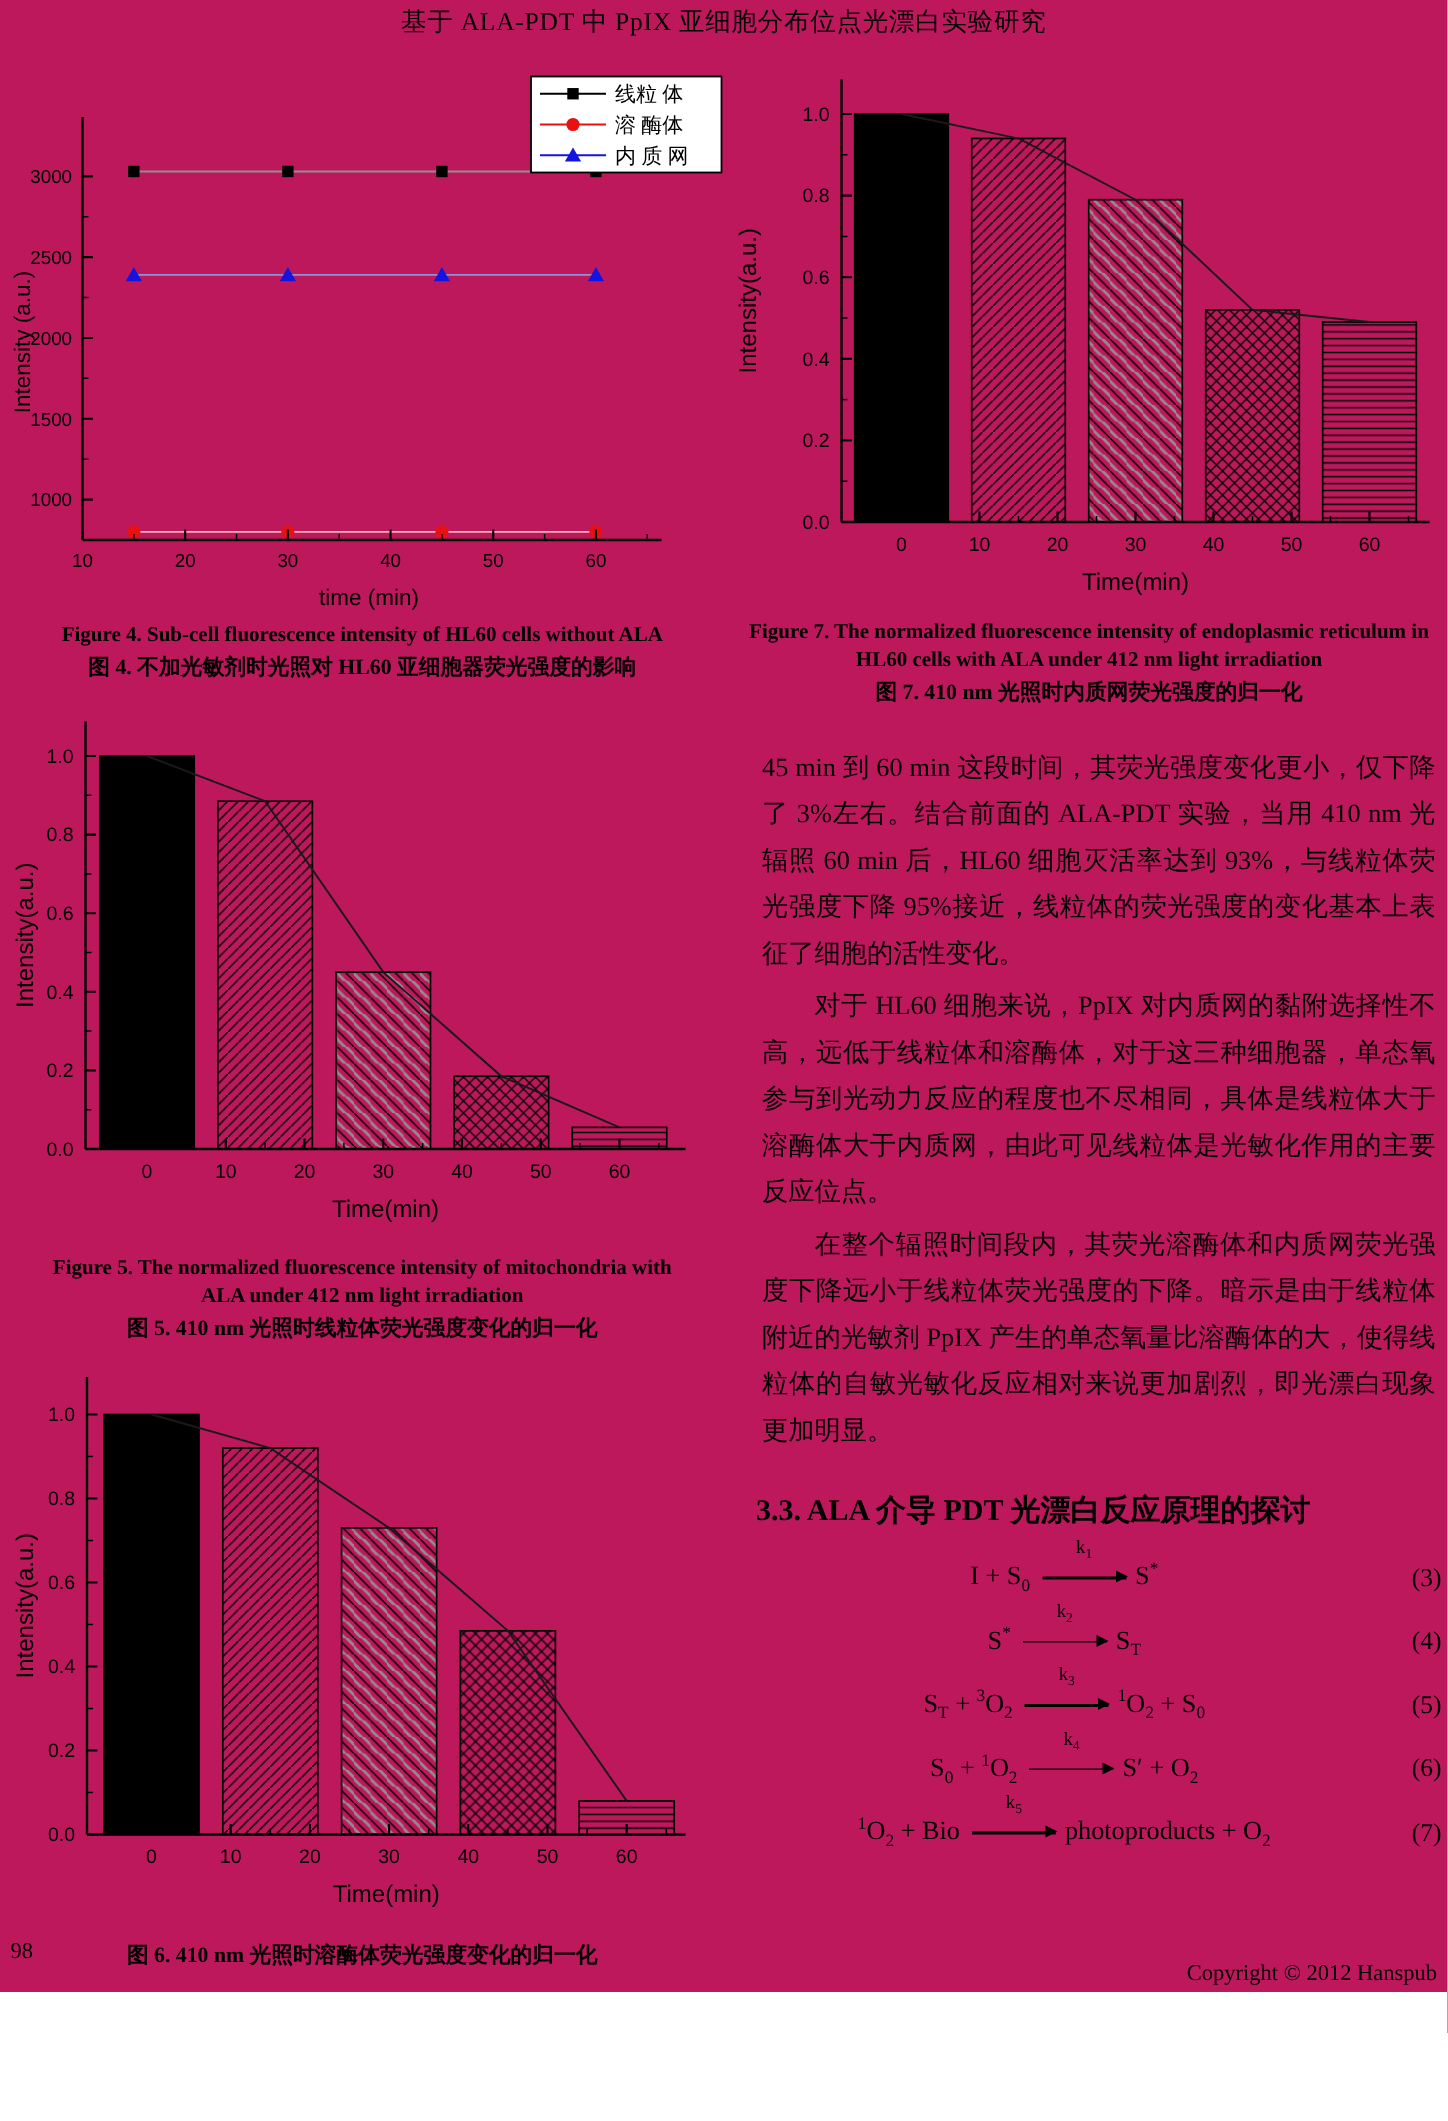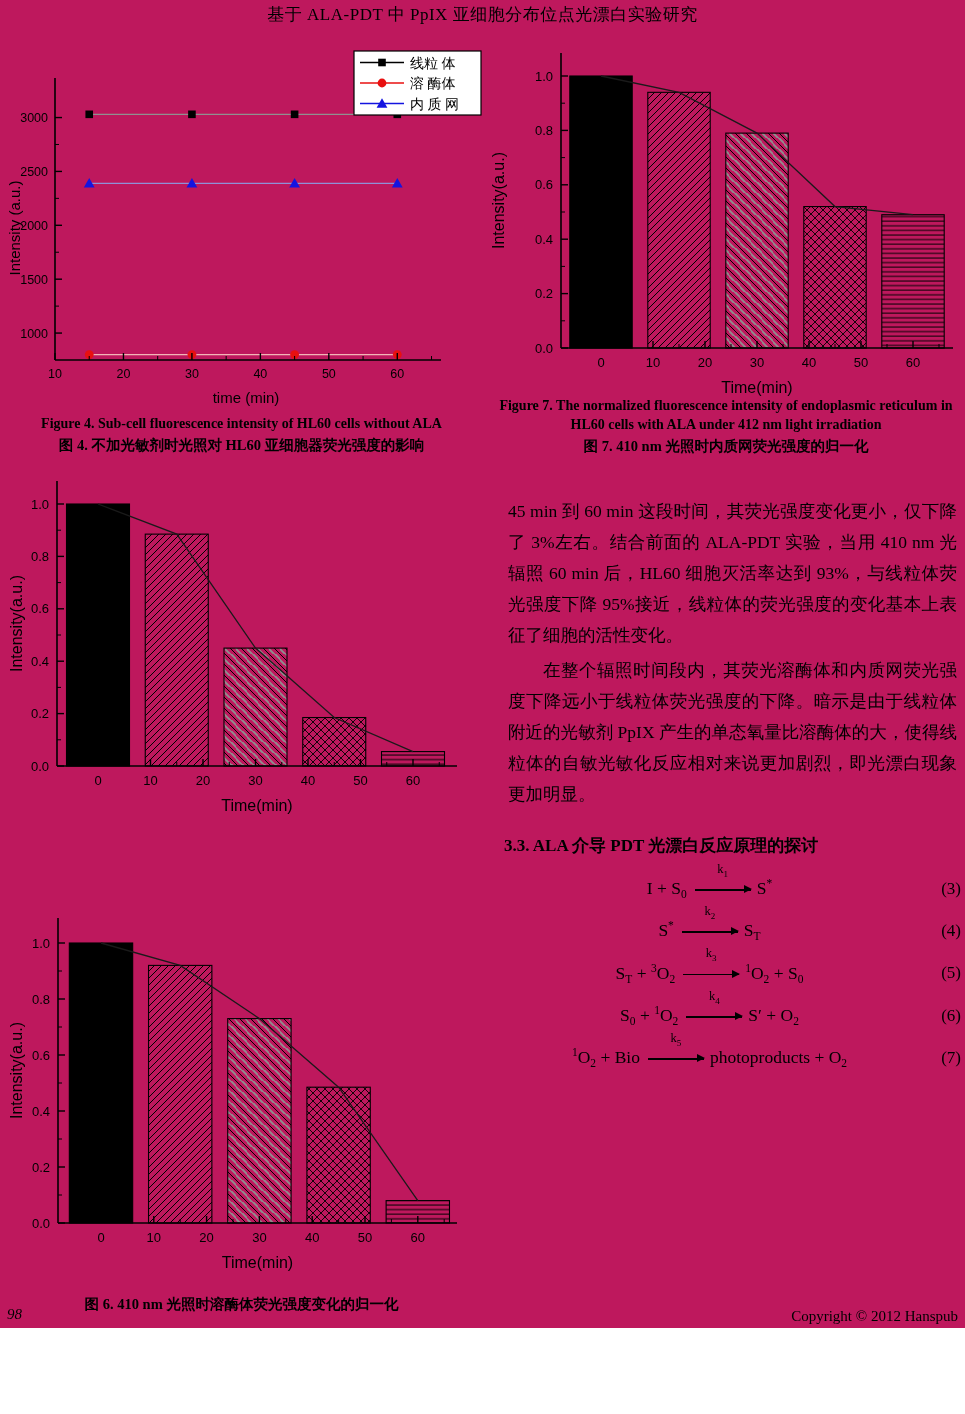--- a/index.html
+++ b/index.html
@@ -6,42 +6,42 @@
   .page{position:relative;width:965px;height:1328px;background:#be185d;overflow:hidden;
         font-family:"Liberation Serif",serif;color:#000;}
   .doc-title{position:absolute;top:3px;left:0;right:0;text-align:center;font-size:17px;letter-spacing:.5px;}
   .fig-chart{position:absolute;}
   .fig-cap{position:absolute;text-align:center;font-weight:bold;}
   .cap-en{font-size:14px;line-height:19px;margin:0 auto;}
   .cap-cn{font-size:14.5px;line-height:22px;margin-top:1px;}
   #fig4-cap{left:0;top:414px;width:483px;}
   #fig5-cap{left:0;top:836px;width:483px;}
   #fig6-cap{left:0;top:1292px;width:483px;}
-  #fig7-cap{left:487px;top:396px;width:478px;}
+  #fig7-cap{left:487px;top:412px;width:478px;}
   #fig7-cap .cap-en{max-width:465px;}
   #fig5-cap .cap-en{max-width:430px;}
   #fig6-cap .cap-en{max-width:440px;}
   .article{position:absolute;left:504px;top:492px;width:457px;}
   .article p{margin:4px;font-size:17.5px;line-height:31px;text-align:justify;}
   .article p.indent{text-indent:2em;}
   .article sup{font-size:11px;}
-  .sec-heading{font-size:17px;font-weight:bold;margin:24px 0 20px 0;}
+  .sec-heading{font-size:20px;font-weight:bold;margin:24px 0 20px 0;}
   .equations{margin-top:12px;}
   .eq-row{display:flex;align-items:center;margin:19px 0;font-size:17.5px;}
   .eq-body{flex:1;text-align:center;white-space:nowrap;}
   .eq-num{width:46px;text-align:right;font-size:17px;}
   .eq-body sub{font-size:11.5px;}
   .eq-body sup{font-size:11.5px;}
   .rxn{display:inline-block;position:relative;margin:0 6px 0 8px;vertical-align:baseline;}
   .rxn .kl{position:absolute;top:-16px;left:0;width:100%;font-size:12.5px;}
   .rxn .kl sub{font-size:9px;}
   .rxn .ar{display:inline-block;width:56px;height:1.6px;background:#000;vertical-align:middle;position:relative;}
   .rxn .ar:after{content:"";position:absolute;right:-1px;top:-3.9px;width:0;height:0;
       border-top:4.6px solid transparent;border-bottom:4.6px solid transparent;border-left:8px solid #000;}
-  .footer-left{position:absolute;left:7px;bottom:5px;font-size:15px;font-style:italic;}
+  .footer-left{position:absolute;left:7px;bottom:18px;font-size:15px;}
   .footer-right{position:absolute;right:7px;bottom:3px;font-size:15px;}
 </style>
 </head>
 <body>
 
 <div class="page">
 
   <div class="doc-title">基于 ALA-PDT 中 PpIX 亚细胞分布位点光漂白实验研究</div>
 
   <svg id="chart-0" class="fig-chart" style="left:5px;top:50px;" width="478" height="364" viewBox="0 0 478 364">
@@ -171,20 +171,24 @@
       <line x1="119.25" y1="288" x2="119.25" y2="284" stroke="#000" stroke-width="1"></line>
       <line x1="171.75" y1="288" x2="171.75" y2="284" stroke="#000" stroke-width="1"></line>
       <line x1="224.25" y1="288" x2="224.25" y2="284" stroke="#000" stroke-width="1"></line>
       <line x1="276.75" y1="288" x2="276.75" y2="284" stroke="#000" stroke-width="1"></line>
       <line x1="329.25" y1="288" x2="329.25" y2="284" stroke="#000" stroke-width="1"></line>
       <line x1="381.75" y1="288" x2="381.75" y2="284" stroke="#000" stroke-width="1"></line>
       <line x1="434.25" y1="288" x2="434.25" y2="284" stroke="#000" stroke-width="1"></line>
       <text x="252" y="333" font-size="16" text-anchor="middle" font-family="&quot;Liberation Sans&quot;,sans-serif" fill="#000">Time(min)</text>
       <text x="17" y="145.5" font-size="16" text-anchor="middle" font-family="&quot;Liberation Sans&quot;,sans-serif" fill="#000" transform="rotate(-90 17 145.5)">Intensity(a.u.)</text>
     </svg>
+  <div class="fig-cap" id="fig5-cap">
+    <div class="cap-en">Figure 5. The normalized fluorescence intensity of mitochondria with ALA under 412 nm light irradiation</div>
+    <div class="cap-cn">图 5. 410 nm 光照时线粒体荧光强度变化的归一化</div>
+  </div>
 
   <svg id="chart-2" class="fig-chart" style="left:5px;top:905px;" width="472" height="384" viewBox="0 0 472 384">
       <defs>
         <pattern id="du2" width="7" height="7" patternUnits="userSpaceOnUse">
           <path d="M-0.5,7.5 L7.5,-0.5" stroke="#000" stroke-width="1" fill="none"></path>
         </pattern>
         <pattern id="dd2" width="11" height="11" patternUnits="userSpaceOnUse">
           <path d="M-0.5,-0.5 L11.5,11.5" stroke="#000" stroke-width="1" fill="none"></path>
           <path d="M5.5,-0.5 L11.5,5.5 M-0.5,5.5 L5.5,11.5" stroke="#8f8f8f" stroke-width="1.8" fill="none"></path>
         </pattern>
@@ -315,20 +319,21 @@
       <text x="270" y="343" font-size="16" text-anchor="middle" font-family="&quot;Liberation Sans&quot;,sans-serif" fill="#000">Time(min)</text>
       <text x="17" y="150.5" font-size="16" text-anchor="middle" font-family="&quot;Liberation Sans&quot;,sans-serif" fill="#000" transform="rotate(-90 17 150.5)">Intensity(a.u.)</text>
     </svg>
   <div class="fig-cap" id="fig7-cap">
     <div class="cap-en">Figure 7. The normalized fluorescence intensity of endoplasmic reticulum in HL60 cells with ALA under 412 nm light irradiation</div>
     <div class="cap-cn">图 7. 410 nm 光照时内质网荧光强度的归一化</div>
   </div>
 
   <div class="article">
     <p>45 min 到 60 min 这段时间，其荧光强度变化更小，仅下降了 3%左右。结合前面的 ALA-PDT 实验，当用 410 nm 光辐照 60 min 后，HL60 细胞灭活率达到 93%，与线粒体荧光强度下降 95%接近，线粒体的荧光强度的变化基本上表征了细胞的活性变化。</p>
+    <p class="indent">对于 HL60 细胞来说，PpIX 对内质网的黏附选择性不高，远低于线粒体和溶酶体，对于这三种细胞器，单态氧参与到光动力反应的程度也不尽相同，具体是线粒体大于溶酶体大于内质网，由此可见线粒体是光敏化作用的主要反应位点。</p>
     <p class="indent">在整个辐照时间段内，其荧光溶酶体和内质网荧光强度下降远小于线粒体荧光强度的下降。暗示是由于线粒体附近的光敏剂 PpIX 产生的单态氧量比溶酶体的大，使得线粒体的自敏光敏化反应相对来说更加剧烈，即光漂白现象更加明显。</p>
     <div class="sec-heading">3.3. ALA 介导 PDT 光漂白反应原理的探讨</div>
     <div class="equations" id="equations">
         <div class="eq-row">
           <span class="eq-body">I + S<sub>0</sub><span class="rxn"><span class="kl">k<sub>1</sub></span><span class="ar"></span></span>S<sup>*</sup></span>
           <span class="eq-num">(3)</span>
         </div>
         <div class="eq-row">
           <span class="eq-body">S<sup>*</sup><span class="rxn"><span class="kl">k<sub>2</sub></span><span class="ar"></span></span>S<sub>T</sub></span>
           <span class="eq-num">(4)</span>

